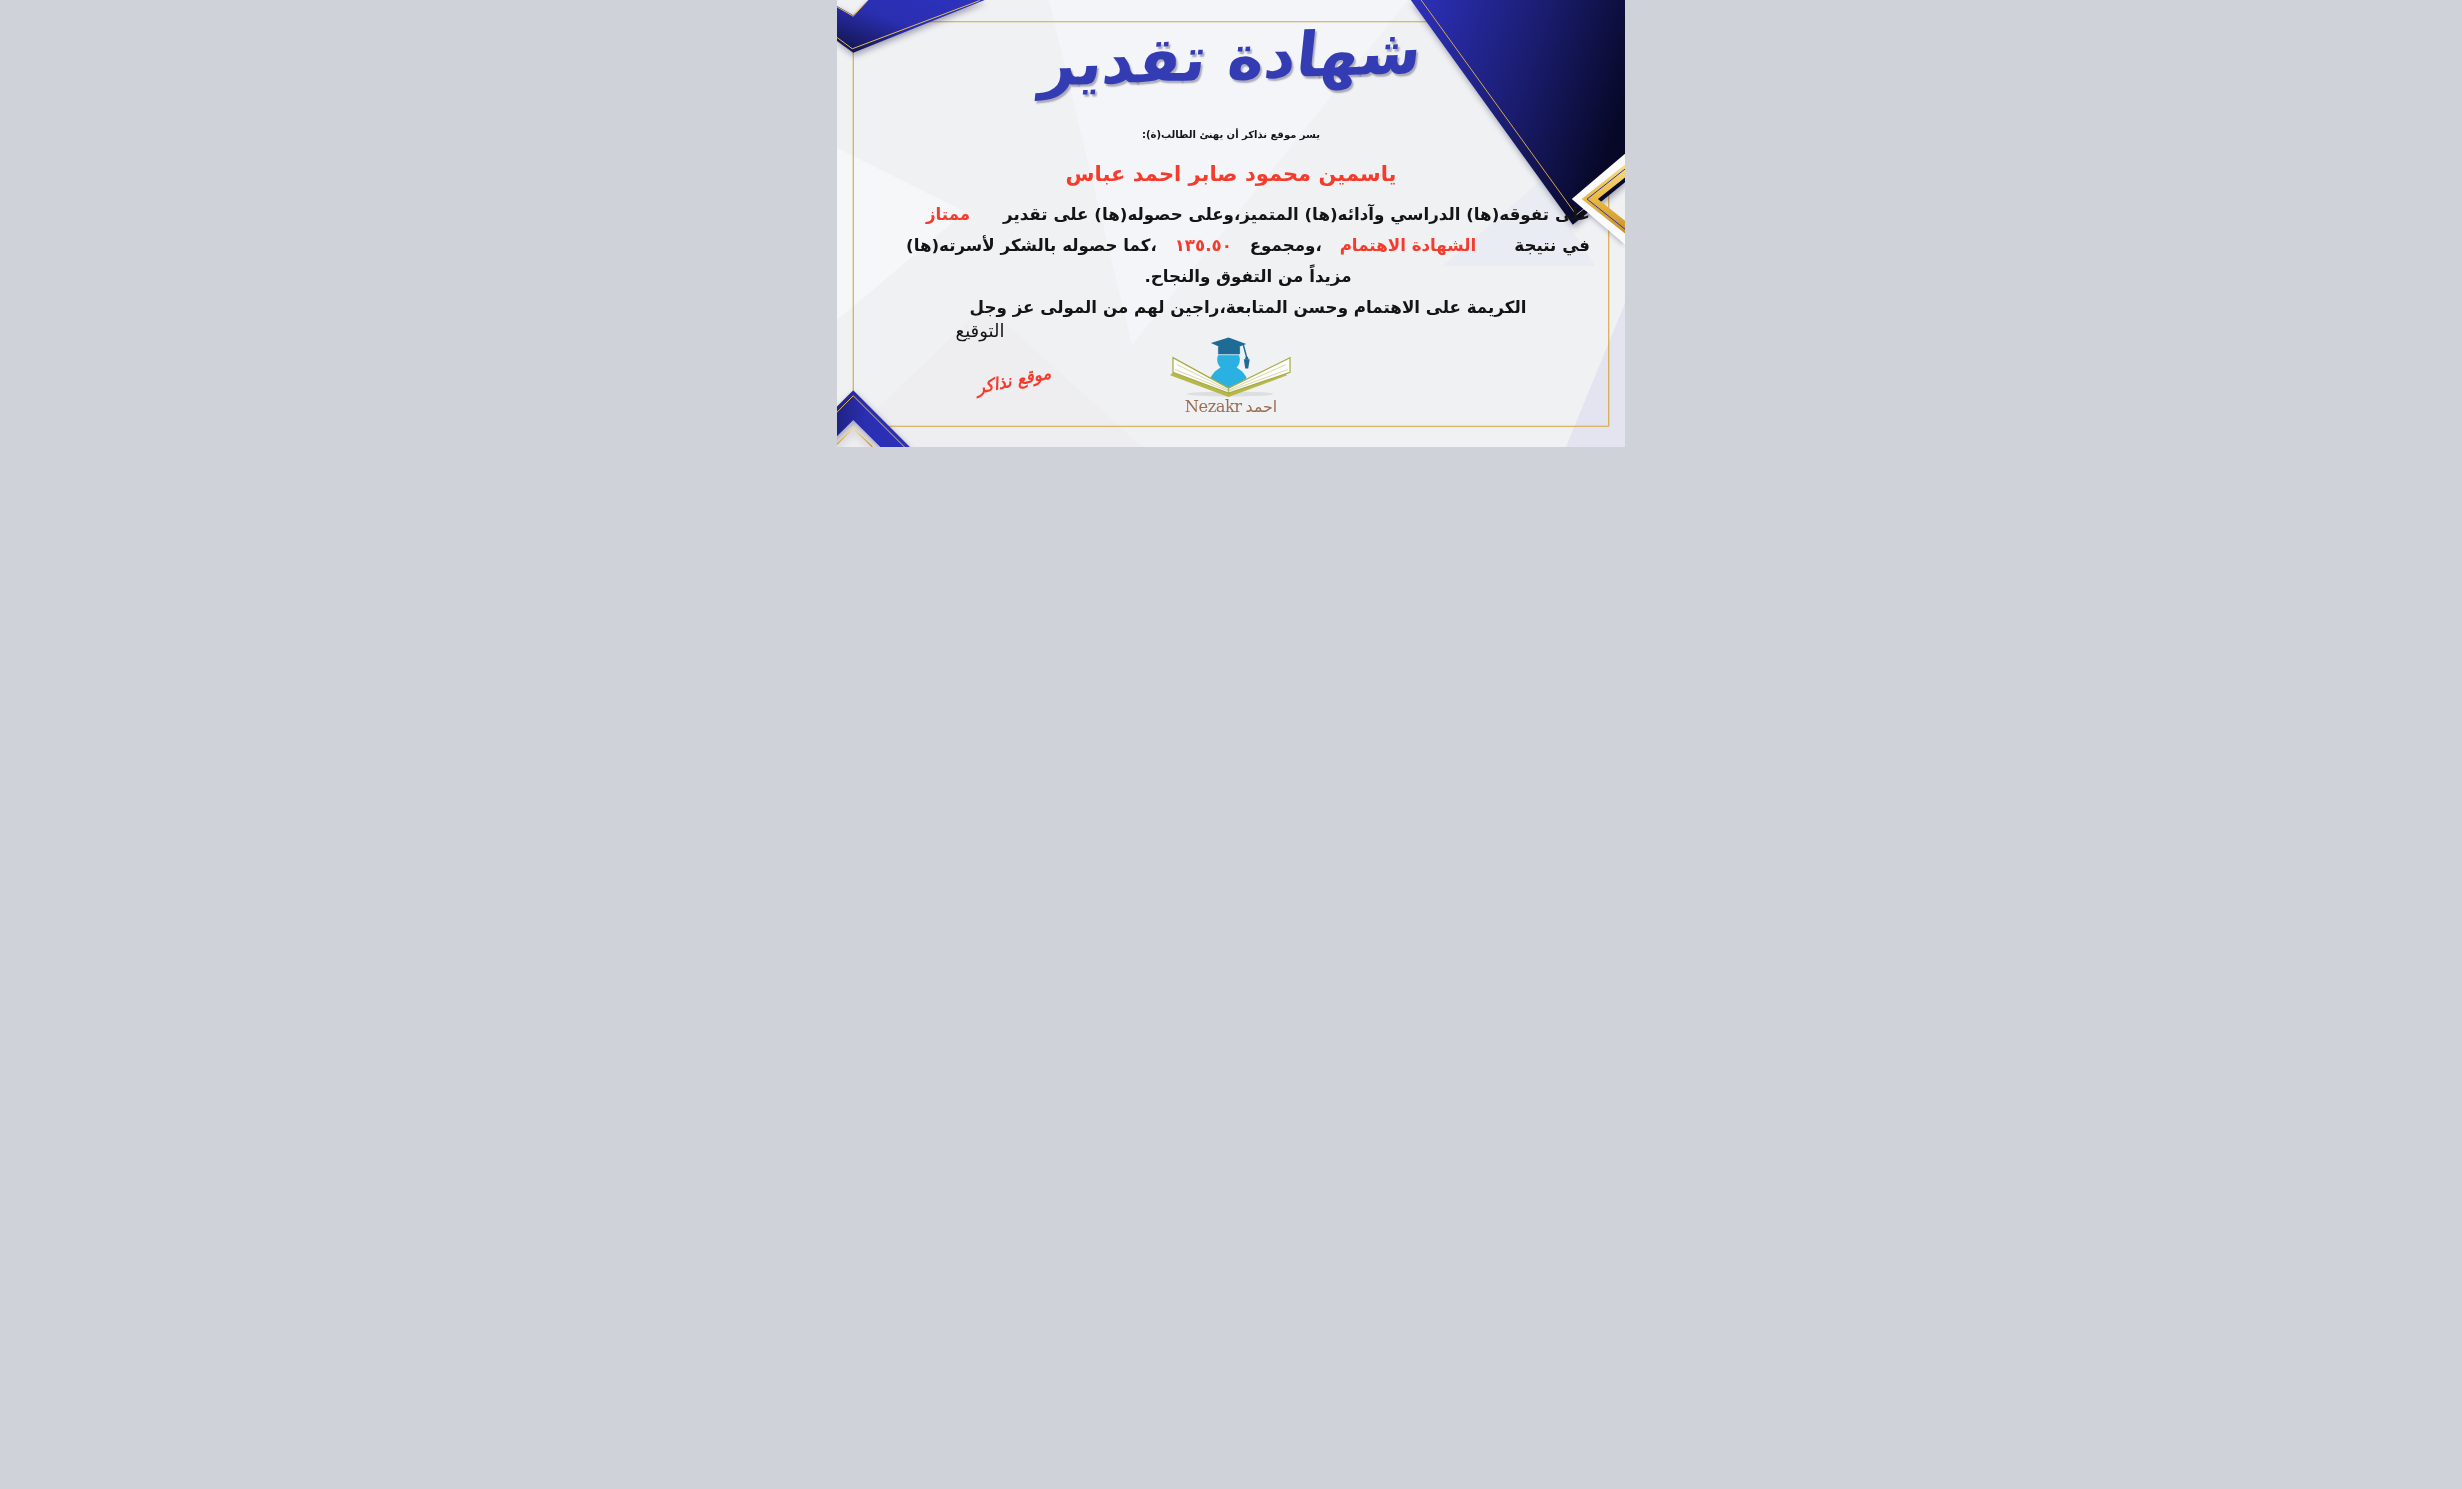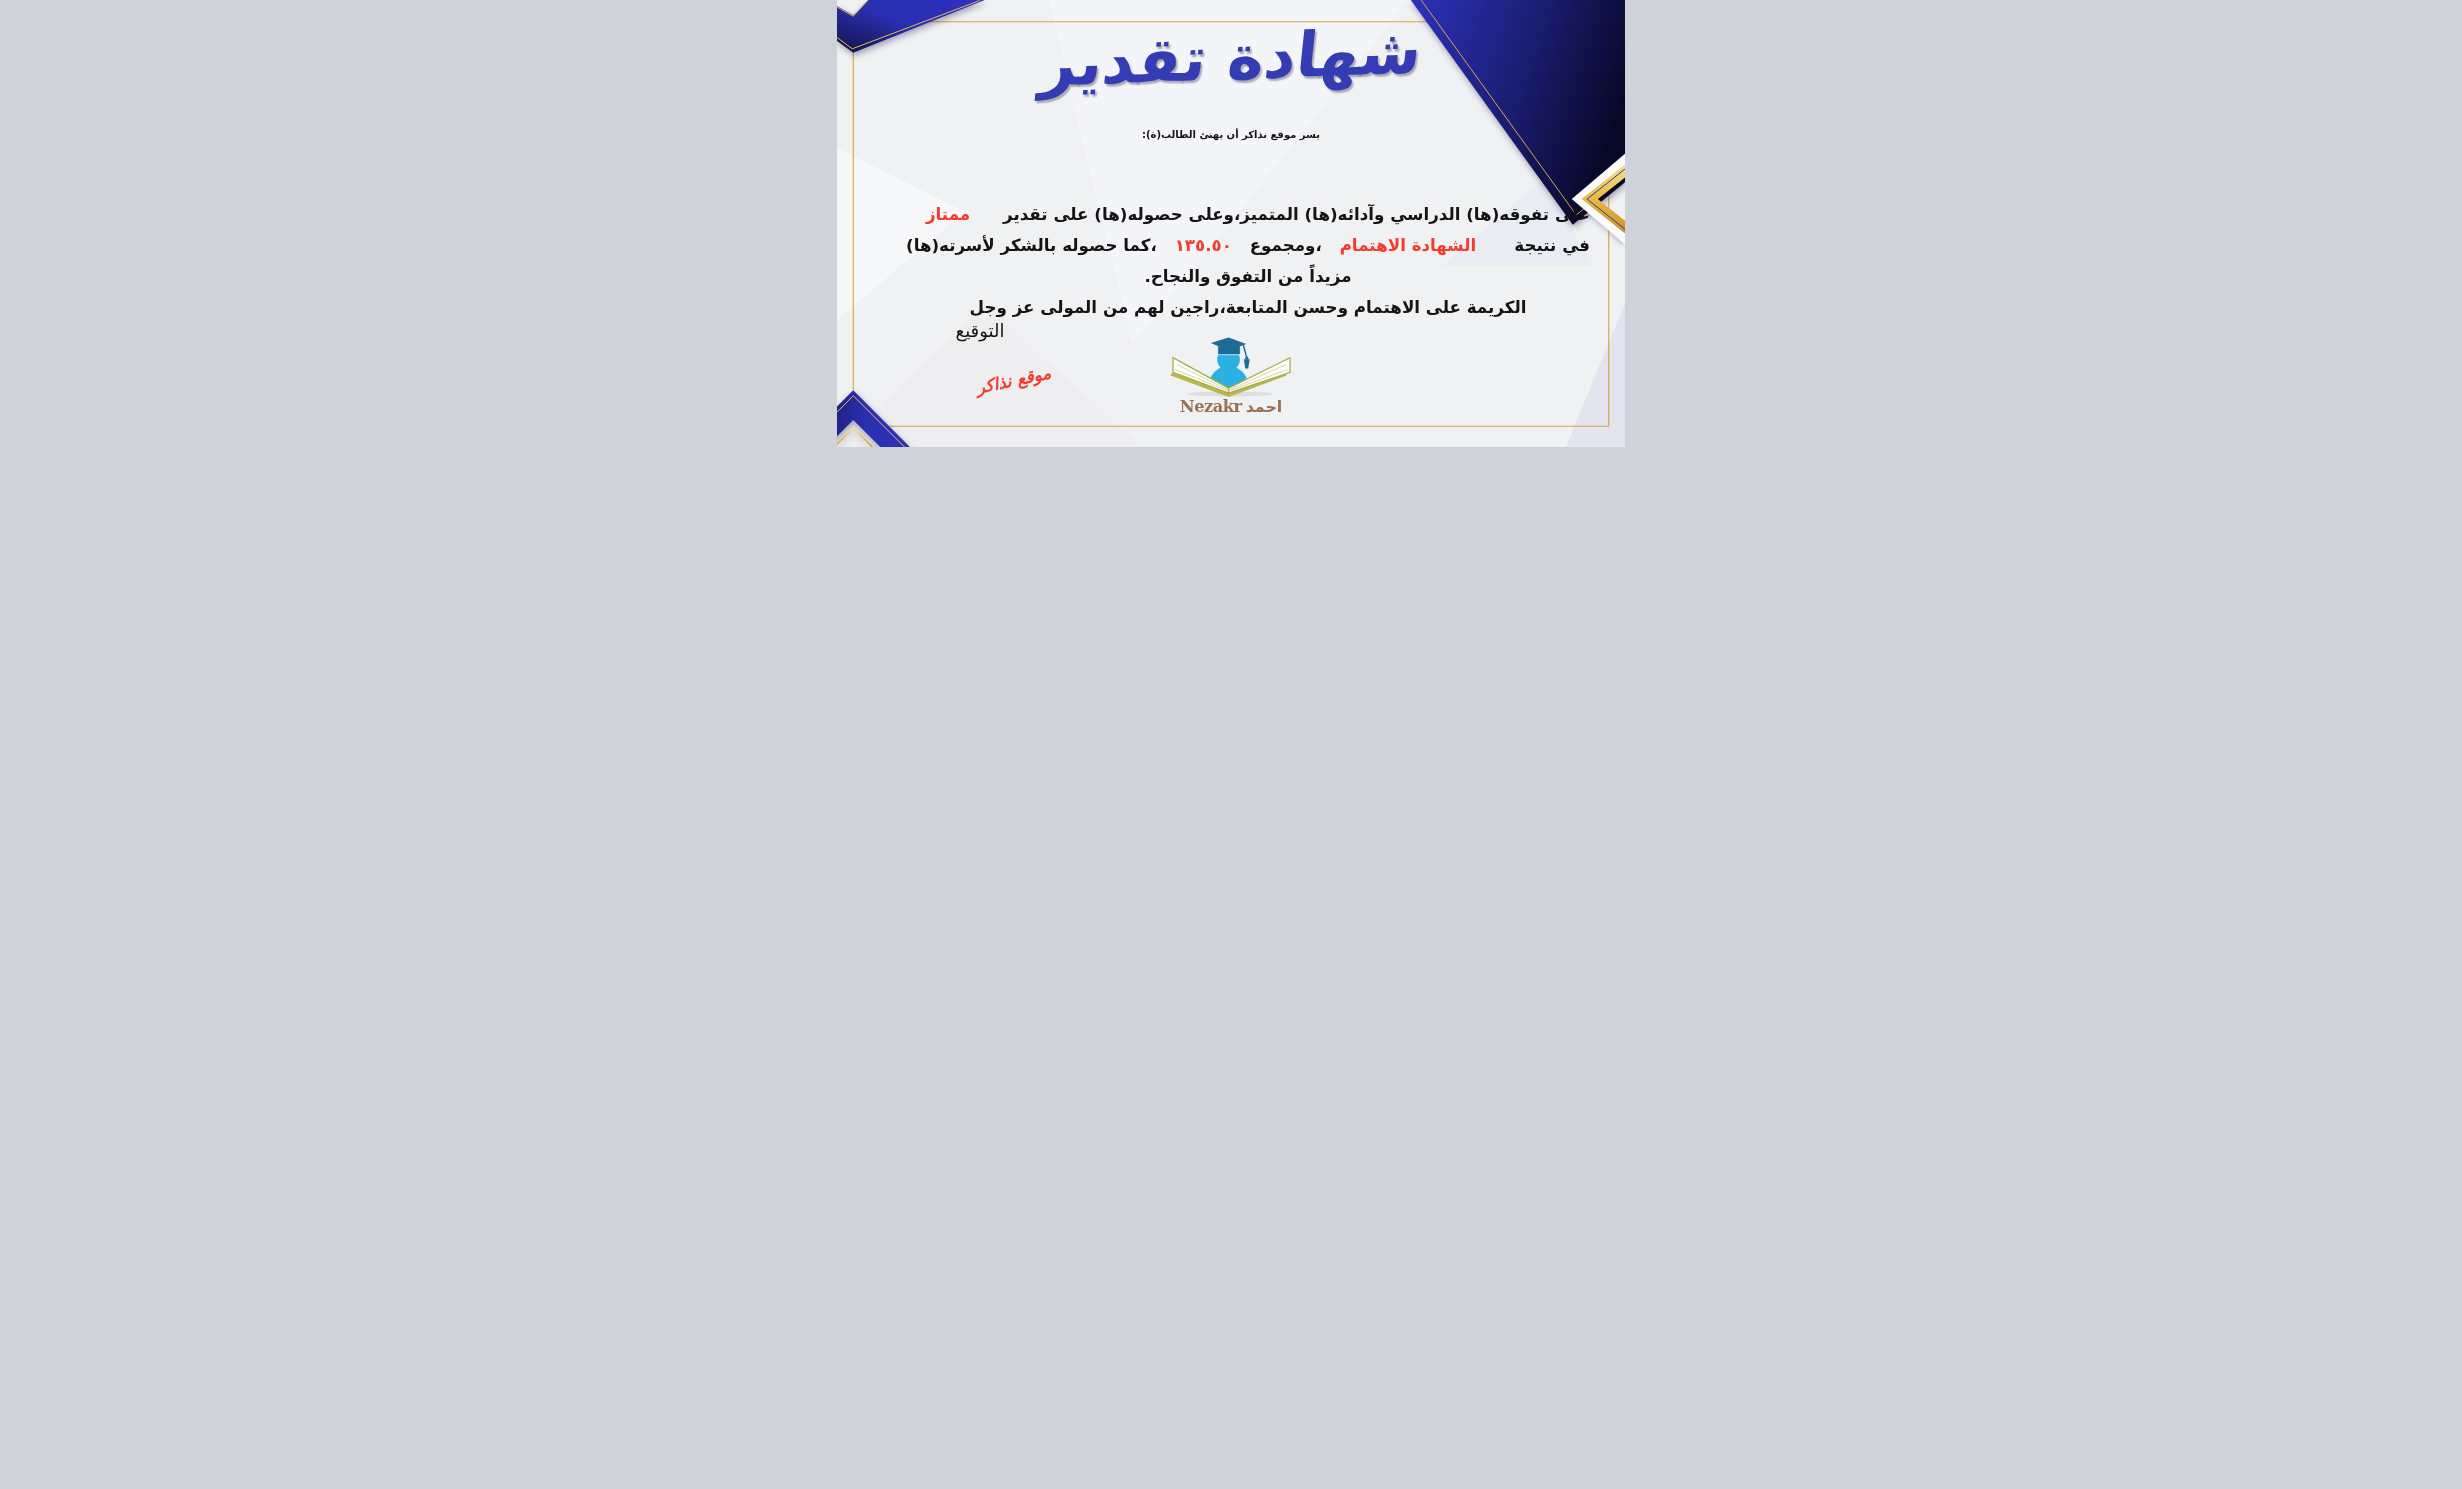--- a/index.html
+++ b/index.html
@@ -80,21 +80,21 @@
   }
 
   .logo{
     position:absolute;left:330px;top:337px;width:128px;
     text-align:center;
   }
   .logo-graphic{display:block;margin:0 auto;}
   .logo-text{
     display:flex;justify-content:center;align-items:baseline;gap:4px;
     direction:ltr;margin-top:0;
-    color:var(--logo-brown,#9a6f52);font-weight:bold;
+    color:var(--logo-brown,#9a6f52);font-weight:normal;
   }
   .logo-latin{font-family:"DejaVu Serif",serif;font-size:16.3px;letter-spacing:-0.5px;}
   .logo-arabic{font-family:"DejaVu Sans",sans-serif;font-size:15.8px;}
 </style>
 </head>
 <body>
 
 <div class="page">
 
   <div class="facet facet-1"></div>
@@ -155,20 +155,21 @@
       <polygon points="-82,907 33,792 148,907 88,907 33,852 -22,907" fill="url(#gBlueBL)"></polygon>
       <polyline points="-70,907 33,803 137,907" fill="none" stroke="#e8bc52" stroke-width="2"></polyline>
       <polyline points="-6,907 33,869 72,907" fill="none" stroke="url(#gGold)" stroke-width="2.5"></polyline>
     </g>
   </svg>
 
   <div class="title">شهادة تقدير</div>
 
   <div class="greeting">يسر موقع نذاكر أن يهنئ الطالب(ة):</div>
 
+  <div class="student-name">ياسمين محمود صابر احمد عباس</div>
 
   <div class="body-text">
     <span class="body-line flex">
       <span>على تفوقه(ها) الدراسي وآدائه(ها) المتميز،وعلى حصوله(ها) على تقدير</span>
       <span class="hl">ممتاز</span>
     </span>
     <span class="body-line flex">
       <span>في نتيجة</span>
       <span>
         <span class="hl pad">الشهادة الاهتمام</span>

